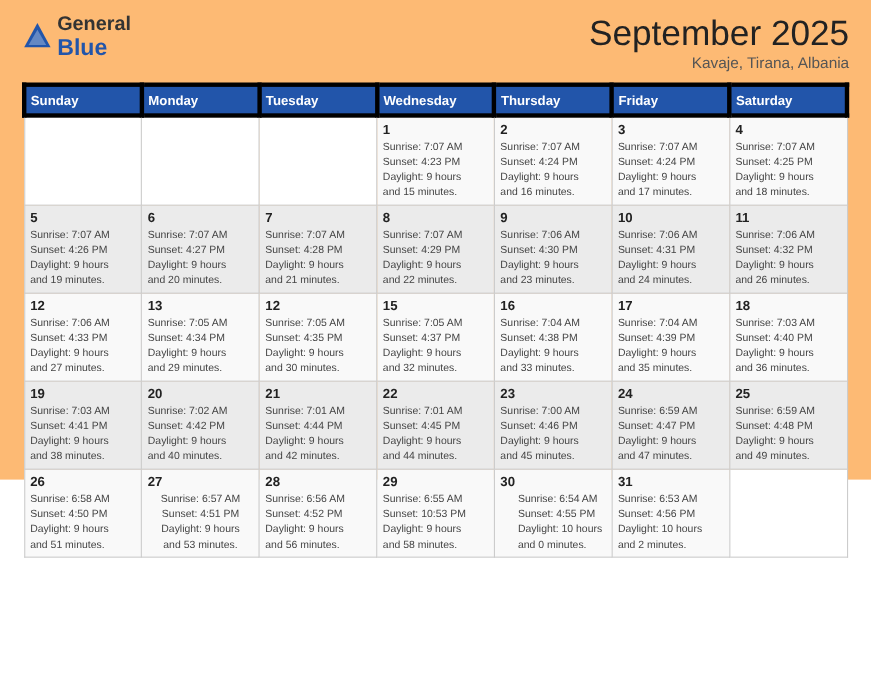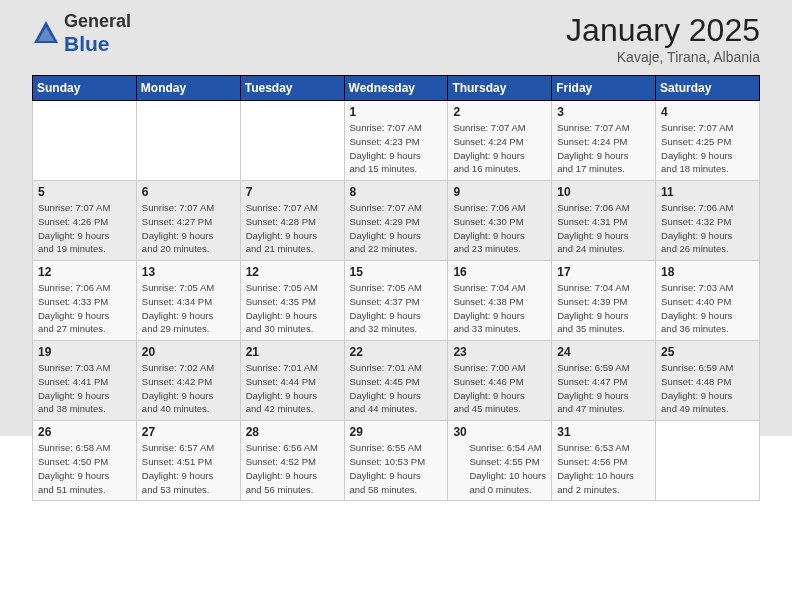--- a/index.html
+++ b/index.html
@@ -6,22 +6,22 @@
     body {
       font-family: Arial, sans-serif;
       background: #fff;
       width: 792px;
       height: 612px;
       overflow: hidden;
     }
     .page {
       width: 792px;
       height: 436px;
-      background: #e5e5e5;
-      padding: 12px 32px;
+      background: #fdba74;
+      padding: 12px 20px;
     }
     .header {
       display: flex;
       justify-content: space-between;
       align-items: flex-start;
       margin-bottom: 10px;
     }
     .logo {
       display: flex;
       align-items: center;
@@ -62,21 +62,21 @@
       width: 100%;
       border-collapse: collapse;
     }
     .calendar thead th {
       background: #2255aa;
       color: #fff;
       font-size: 12px;
       font-weight: bold;
       padding: 5px 4px;
       text-align: left;
-      border: 1px solid #000000;
+      border: 4px solid #000000;
     }
     .calendar tbody td {
       border: 1px solid #ccc;
       vertical-align: top;
       padding: 4px 5px;
       width: calc(100% / 7);
       font-size: 10px;
       color: #333;
       background: #fff;
     }
@@ -111,21 +111,21 @@
       <svg class="logo-icon" viewBox="0 0 28 28">
         <polygon points="14,2 26,24 2,24" fill="#2255aa"></polygon>
         <polygon points="14,8 22,22 6,22" fill="#fff" opacity="0.3"></polygon>
       </svg>
       <div class="logo-text">
         <span class="logo-general">General</span>
         <span class="logo-blue">Blue</span>
       </div>
     </div>
     <div class="title-block">
-      <div class="month-title">January 2025</div>
+      <div class="month-title">September 2025</div>
       <div class="location">Kavaje, Tirana, Albania</div>
     </div>
   </div>
 
   <table class="calendar">
     <thead>
       <tr>
       <th>Sunday</th>
           <th>Monday</th>
           <th>Tuesday</th>
@@ -325,21 +325,21 @@
         <tr>
           <td>
             <span class="day-number">26</span>
             <div class="day-info" style="white-space: pre-line;">Sunrise: 6:58 AM
 Sunset: 4:50 PM
 Daylight: 9 hours
 and 51 minutes.</div>
           </td>
           <td>
             <span class="day-number">27</span>
-            <div class="day-info" style="white-space: pre-line;">Sunrise: 6:57 AM
+            <div class="day-info" style="white-space: pre-line; text-align: center;">Sunrise: 6:57 AM
 Sunset: 4:51 PM
 Daylight: 9 hours
 and 53 minutes.</div>
           </td>
           <td>
             <span class="day-number">28</span>
             <div class="day-info" style="white-space: pre-line;">Sunrise: 6:56 AM
 Sunset: 4:52 PM
 Daylight: 9 hours
 and 56 minutes.</div>

